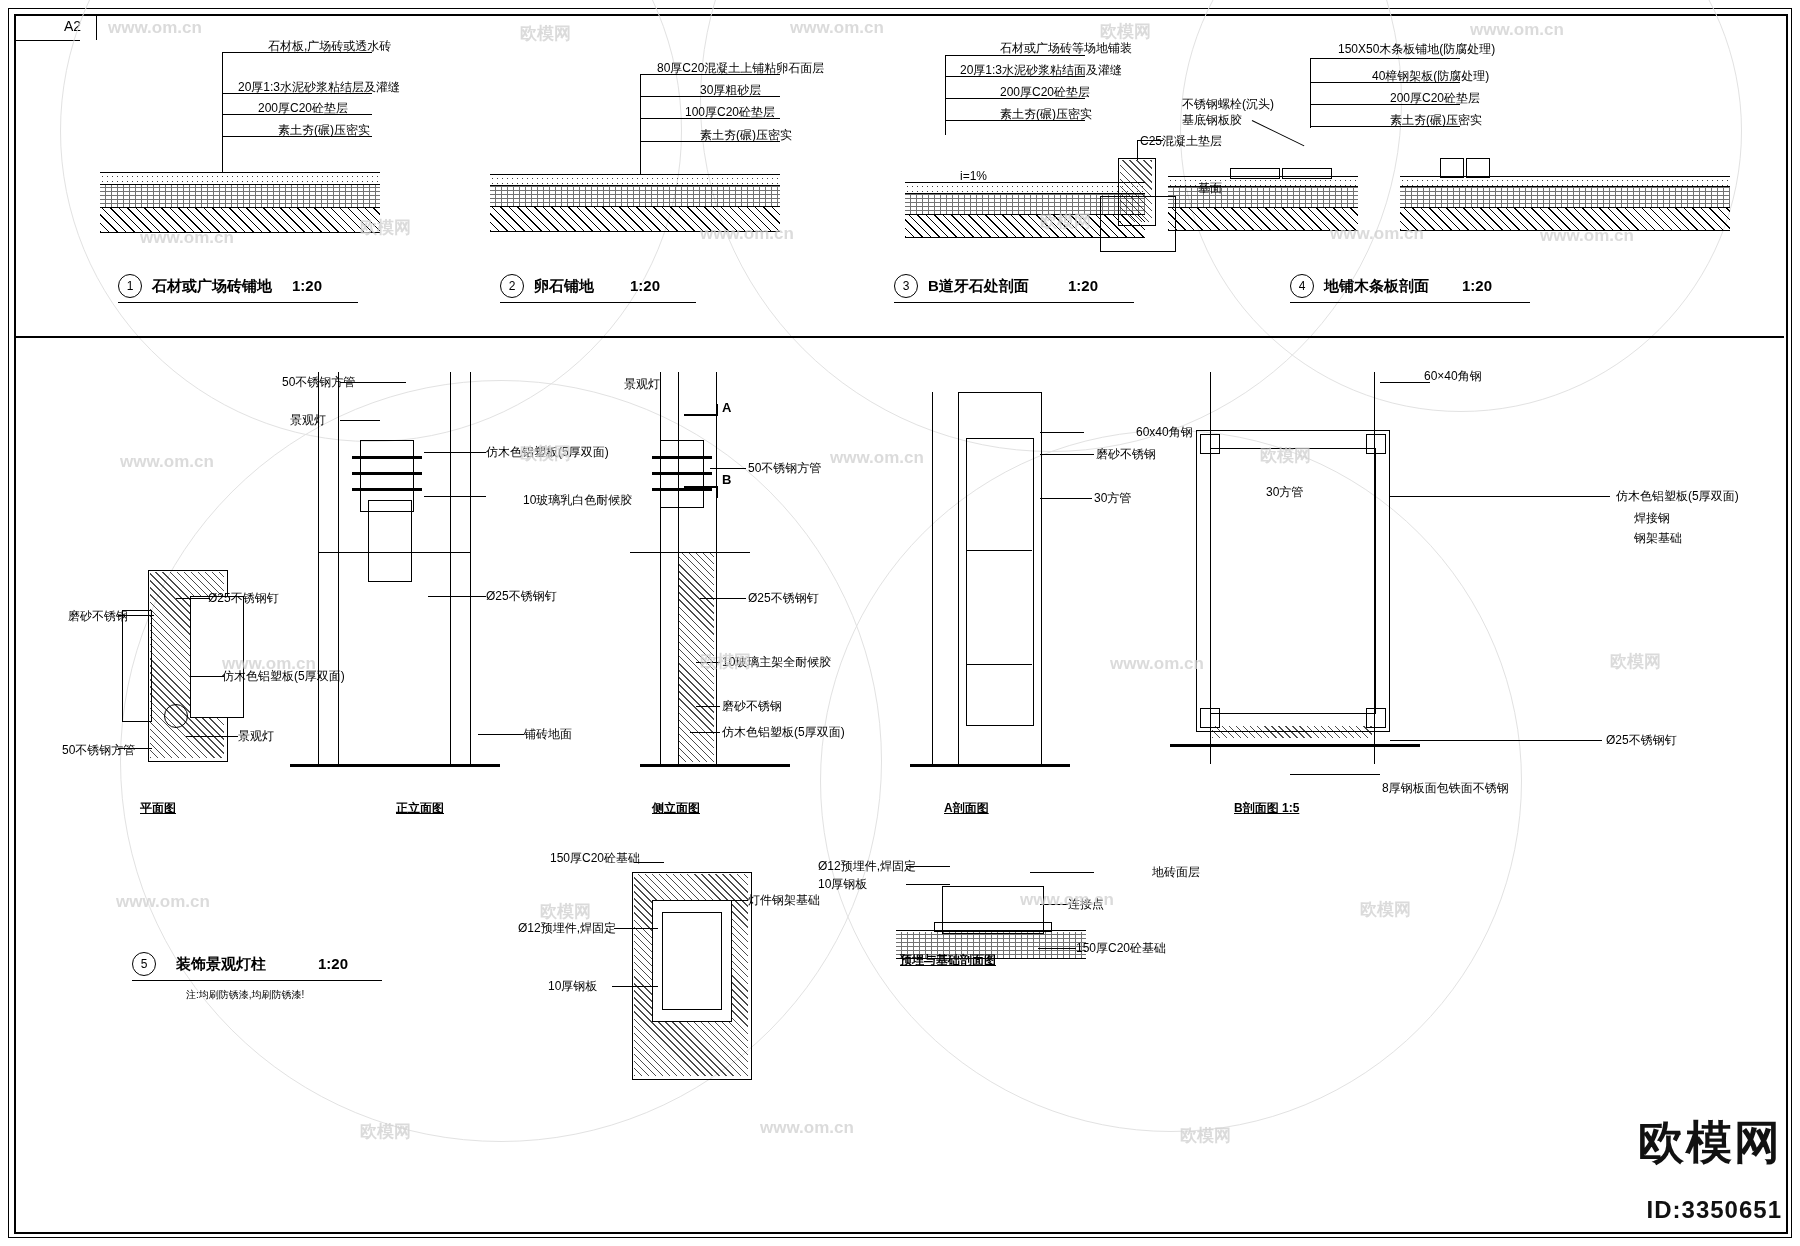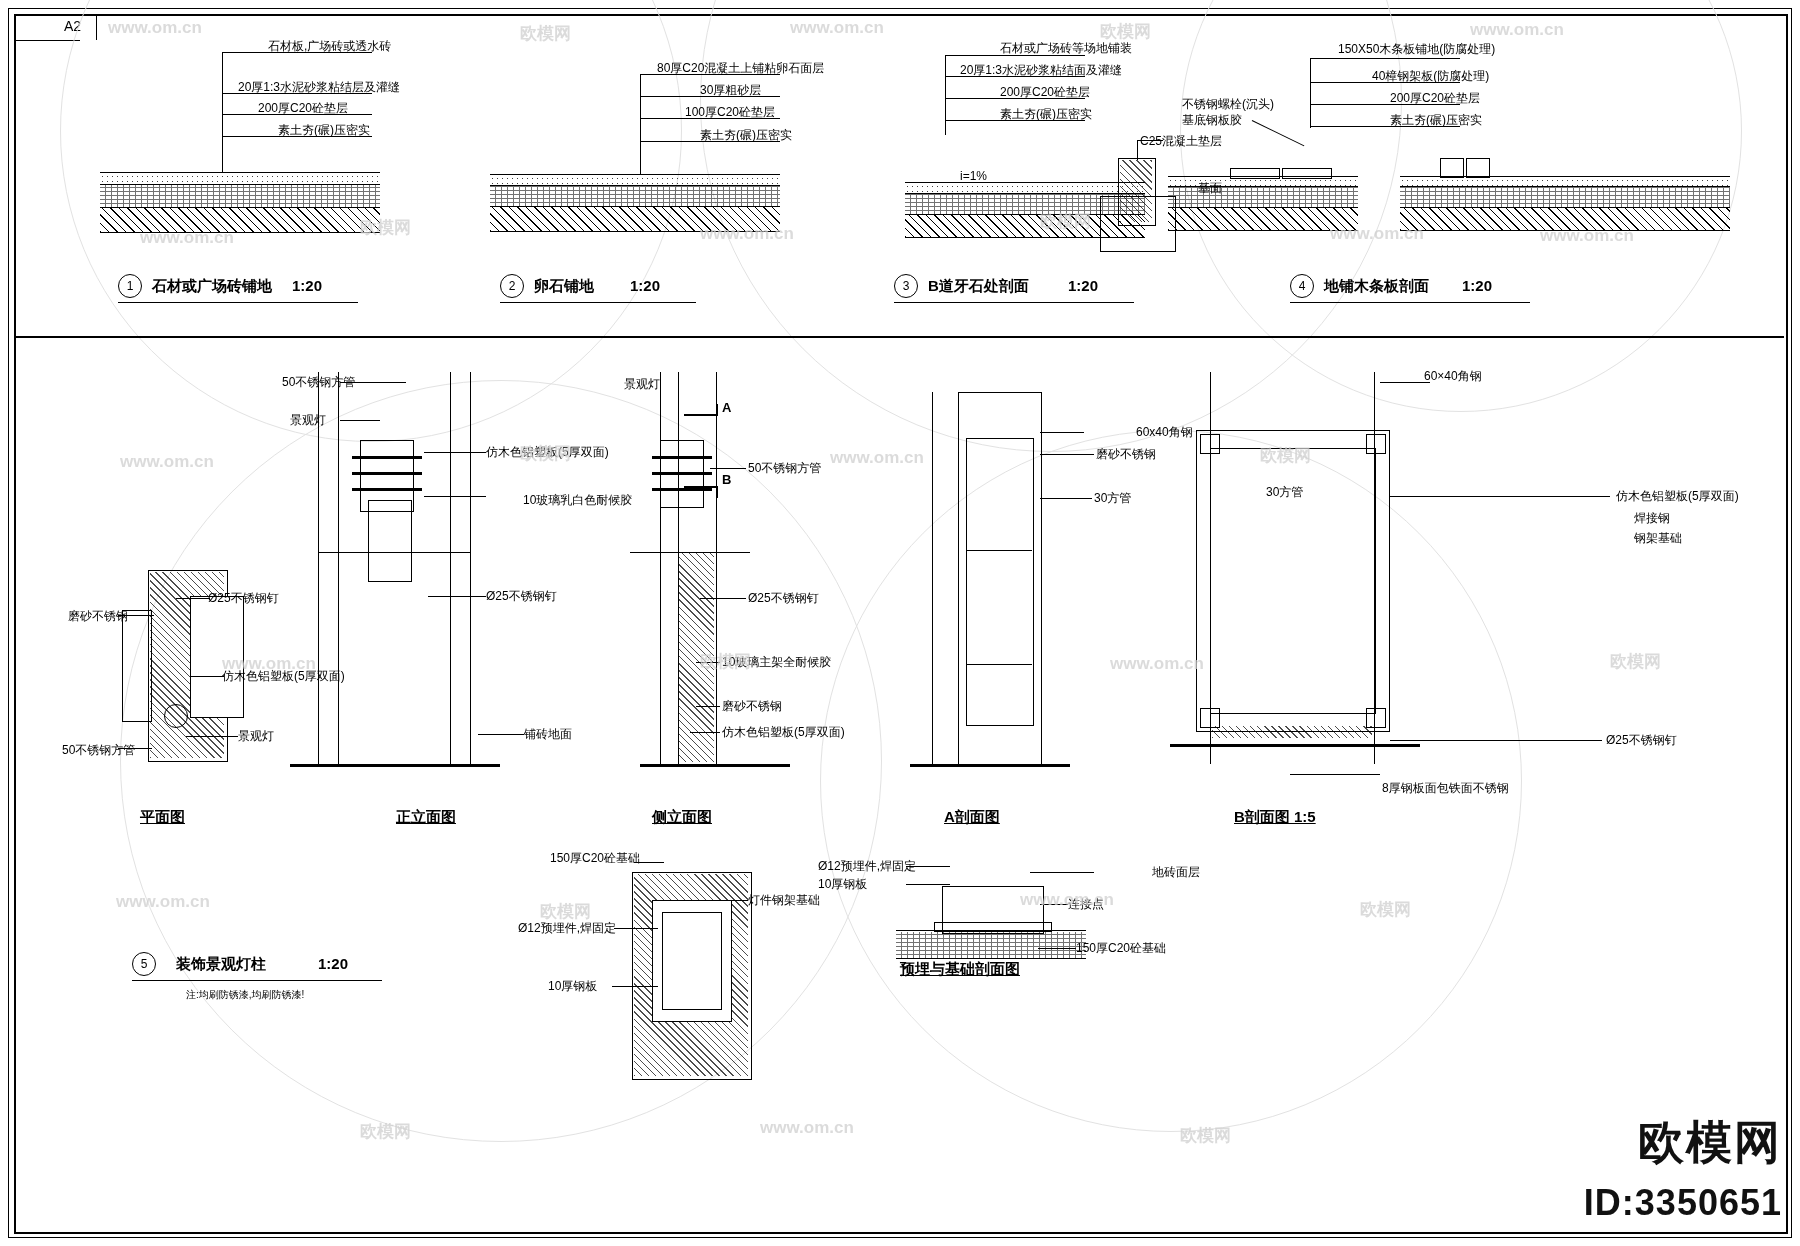--- a/index.html
+++ b/index.html
@@ -4,41 +4,41 @@
 <style>
   html,body{margin:0;padding:0;background:#ffffff;}
   body{width:1800px;height:1246px;position:relative;font-family:"Liberation Sans",sans-serif;overflow:hidden;}
   #sheet{position:absolute;left:0;top:0;width:1800px;height:1246px;background:#fff;}
   .frame{position:absolute;border:1px solid #000;}
   .txt{position:absolute;white-space:nowrap;color:#000;font-family:"Liberation Sans",sans-serif;}
   .tiny{font-size:12px;}
   .small{font-size:10px;}
   .med{font-size:13px;}
   .title{font-size:15px;font-weight:bold;}
-  .titleu{font-size:15px;font-weight:bold;text-decoration:underline;margin-top:8px;}
+  .titleu{font-size:12px;font-weight:bold;text-decoration:underline;}
   .ln{position:absolute;background:#000;}
   .hln{height:1px;}
   .vln{width:1px;}
   .circnum{position:absolute;width:22px;height:22px;border:1.5px solid #000;border-radius:50%;
            display:flex;align-items:center;justify-content:center;font-size:12px;color:#000;}
   .hatch-soil{position:absolute;background:
      repeating-linear-gradient(45deg,#000 0 1px,transparent 1px 6px);}
   .hatch-grav{position:absolute;background:
      repeating-linear-gradient(0deg,transparent 0 3px,#000 3px 4px),
      repeating-linear-gradient(90deg,transparent 0 5px,#000 5px 6px);
      opacity:.55;}
   .hatch-conc{position:absolute;background:
      repeating-linear-gradient(45deg,#000 0 1px,transparent 1px 5px);opacity:.7;}
   .hatch-dot{position:absolute;background-image:radial-gradient(#000 0.7px,transparent 0.8px);
      background-size:5px 5px;opacity:.75;}
   .box{position:absolute;border:1px solid #000;}
   .box2{position:absolute;border:1.6px solid #000;}
   .wm{position:absolute;color:#cfcfcf;font-size:17px;font-weight:bold;white-space:nowrap;opacity:.75;}
   .logo{position:absolute;right:18px;bottom:72px;font-size:46px;font-weight:bold;color:#111;letter-spacing:2px;}
-  .idtxt{position:absolute;right:18px;bottom:22px;font-size:36px;font-weight:bold;color:#111;letter-spacing:1px;}
+  .idtxt{position:absolute;right:18px;bottom:22px;font-size:24px;font-weight:bold;color:#111;letter-spacing:1px;}
   .arcw{position:absolute;border:1px solid #e2e2e2;border-radius:50%;}
 </style>
 </head>
 <body>
 
 <div id="sheet">
 
   <div class="frame" style="left:8px;top:8px;width:1782px;height:1228px;"></div>
   <div class="frame" style="left:14px;top:14px;width:1770px;height:1216px;border-width:2px;"></div>
 

